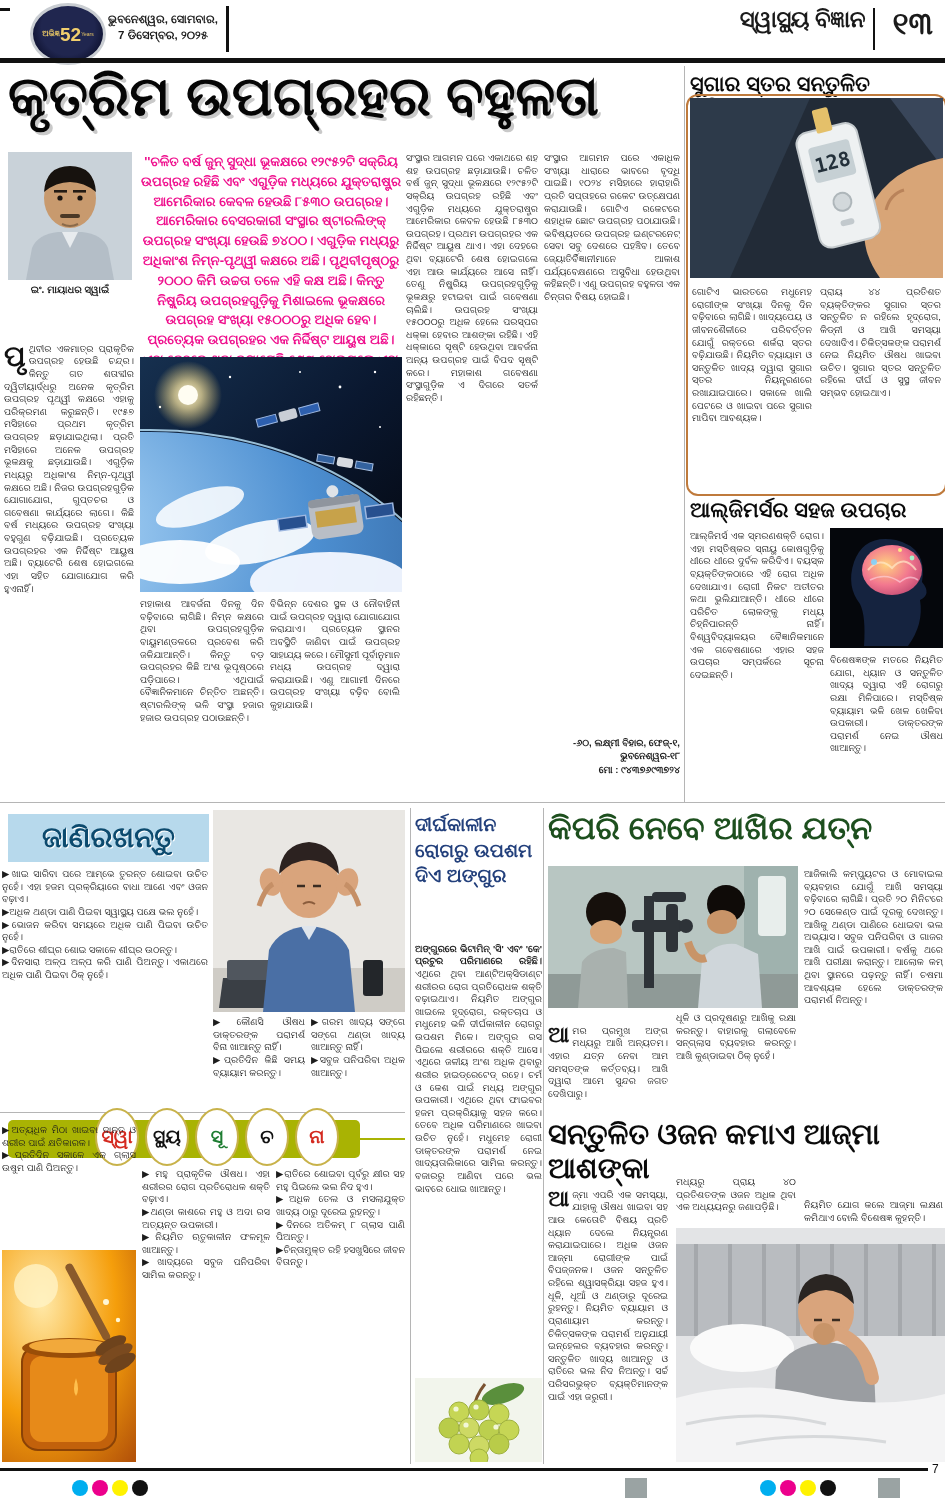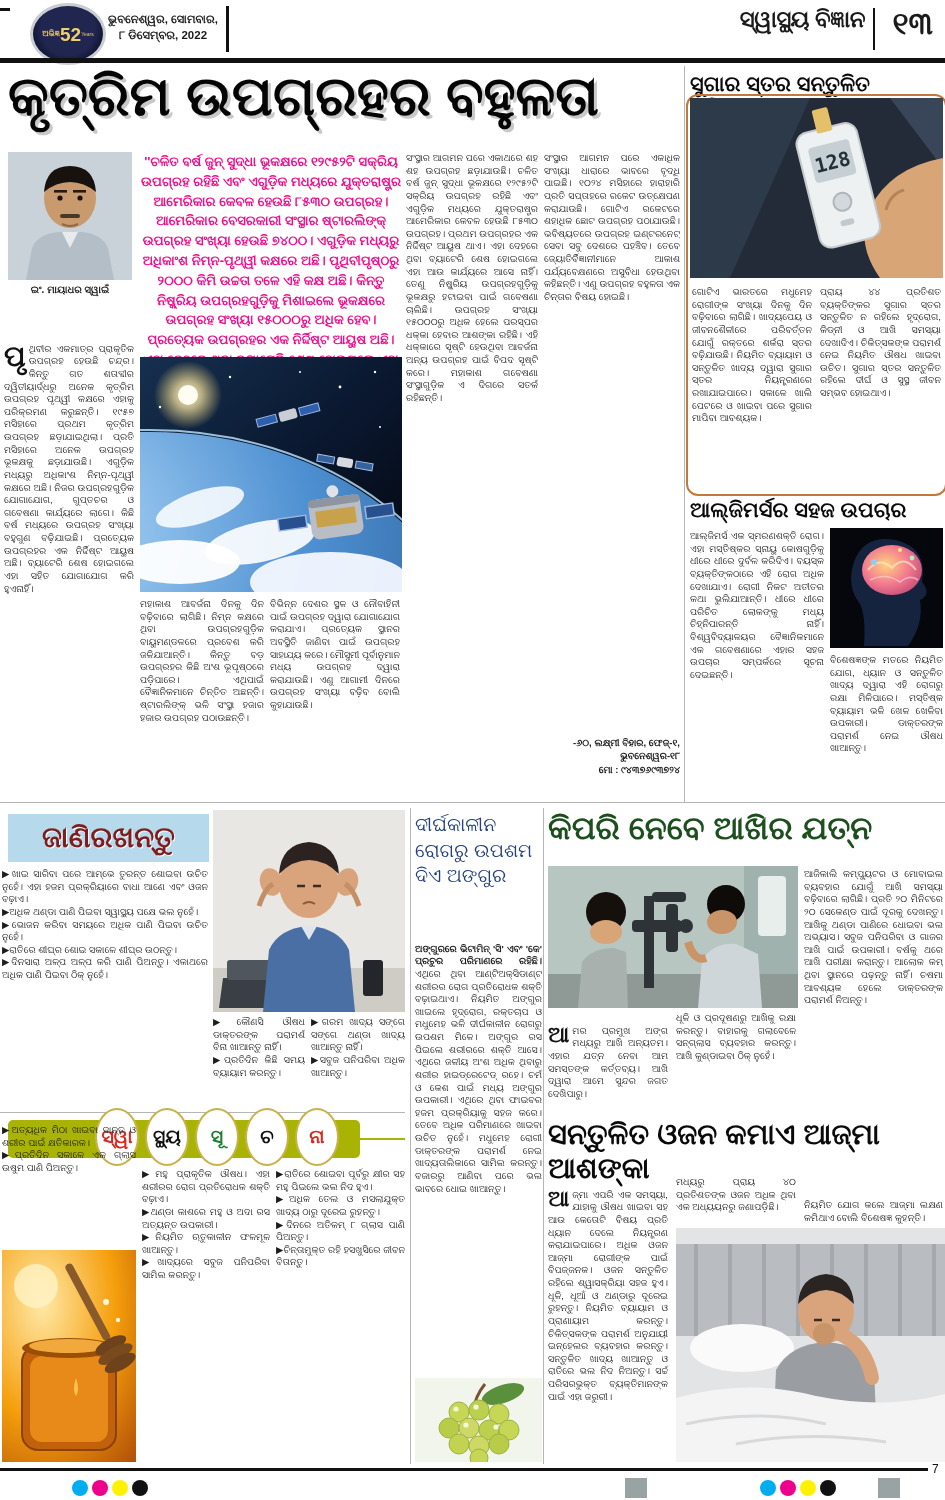--- a/index.html
+++ b/index.html
@@ -30,22 +30,22 @@
   .quote{position:absolute;left:140px;top:152px;width:262px;height:202px;color:#ef0f8d;
          font-weight:bold;font-size:13.2px;line-height:1.5;text-align:center;}
   .caption{position:absolute;font-size:10px;font-weight:bold;text-align:center;}
   .signoff{position:absolute;font-size:9.5px;font-weight:bold;text-align:right;white-space:pre-line;line-height:1.4;}
   
   .side-head{position:absolute;font-size:21px;font-weight:800;color:#0a0a0a;}
   .tan-frame{position:absolute;left:686px;top:94px;width:257px;height:398px;border:2px solid #bf7a3c;border-radius:12px;}
   
   .know-box{position:absolute;left:8px;top:814px;width:201px;height:48px;background:#b7d9ec;
             display:flex;align-items:center;justify-content:center;}
-  .know-title{font-size:29px;font-weight:800;color:#7f1d1d;text-shadow:1px 1px 0 #fff;}
-  .grape-head{position:absolute;left:415px;top:812px;width:127px;font-size:19px;font-weight:400;
+  .know-title{font-size:29px;font-weight:800;color:#0c4a6e;text-shadow:1px 1px 0 #fff;}
+  .grape-head{position:absolute;left:415px;top:812px;width:127px;font-size:19px;font-weight:700;
               color:#23407c;line-height:1.35;white-space:pre-line;}
   .eye-head{position:absolute;left:548px;top:810px;width:397px;font-size:32px;font-weight:800;color:#1d4f1e;}
   .asthma-head{position:absolute;left:548px;top:1118px;width:397px;font-size:29px;font-weight:800;color:#0a0a0a;}
   .tips-band{position:absolute;left:8px;top:1120px;width:352px;height:38px;background:#a9b303;border-radius:5px;}
   .tips-letters{position:absolute;left:95px;top:1108px;display:flex;gap:6px;}
   .tip-oval{width:40px;height:54px;background:#fff;border:2px solid #c8b24a;border-radius:50%;
             display:flex;align-items:center;justify-content:center;font-size:19px;font-weight:800;}
   .c-red{color:#d42a20;} .c-black{color:#111;} .c-green{color:#1e7d32;}
   .img{position:absolute;overflow:hidden;background:#ddd;}
   .img svg{display:block;}
@@ -61,21 +61,21 @@
 
 <div class="page">
 
   <div class="regmark"></div>
   <div class="logo">
     <span class="l1">ଅଭିଜ୍ଞ</span>
     <span class="l2">52</span>
     <span class="l3">Years</span>
   </div>
   <div class="dateline">ଭୁବନେଶ୍ୱର, ସୋମବାର,
-୮ ଡିସେମ୍ବର, 2022</div>
+7 ଡିସେମ୍ବର, ୨୦୨୫</div>
   <div class="mast-divider"></div>
   <div class="section-title">ସ୍ୱାସ୍ଥ୍ୟ ବିଜ୍ଞାନ</div>
   <div class="pageno-divider"></div>
   <div class="pageno">୧୩</div>
   <div class="rule-h" style="left:0;top:58px;width:945px;height:5px;"></div>
 
   <div class="headline-main">କୃତ୍ରିମ ଉପଗ୍ରହର ବହୁଳତା</div>
 
   <div class="img" style="left:8px;top:152px;width:124px;height:128px;">
     <svg width="124" height="128" viewBox="0 0 124 128" aria-hidden="true">

